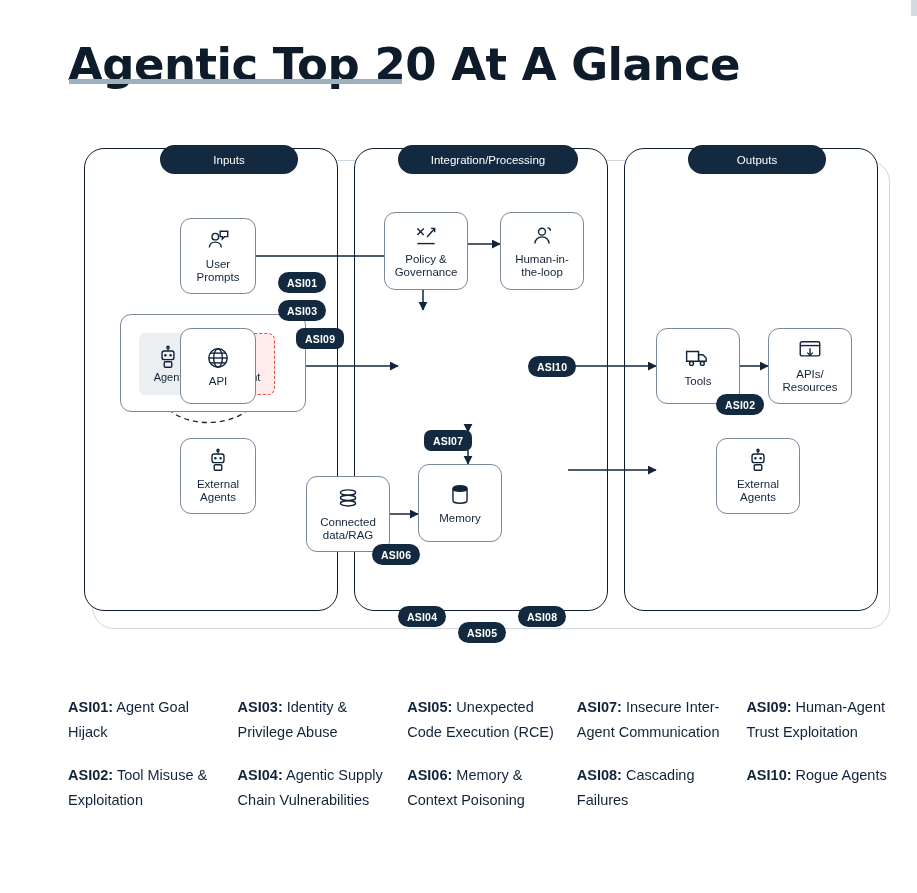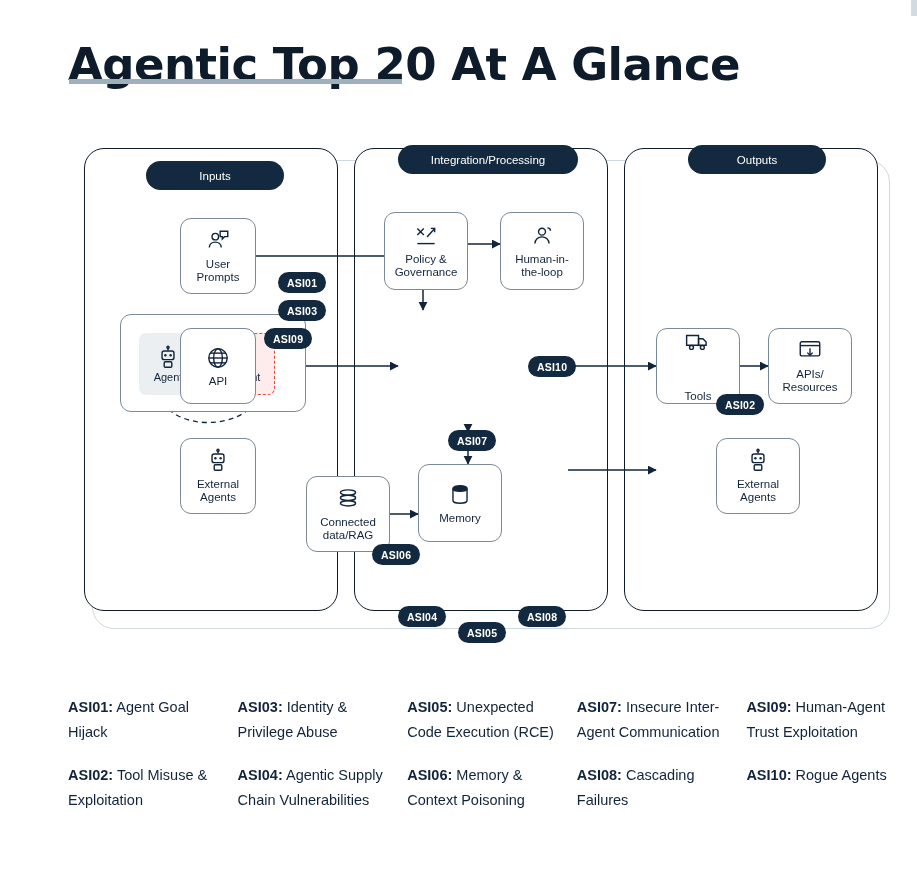--- a/index.html
+++ b/index.html
@@ -41,21 +41,21 @@
     border:1.6px solid #cfd8de; border-radius:22px; z-index:0;
   }
 
   .pill {
     position:absolute; z-index:5;
     background:#13293f; color:#ffffff; border-radius:16px;
     font-size:11.5px; font-weight:400;
     display:flex; align-items:center; justify-content:center;
     padding:0 14px; height:29px; white-space:nowrap;
   }
-  .pill-inputs  { left:78px;  top:13px; width:138px;margin-top:16px; }
+  .pill-inputs  { left:92px;  top:13px; width:138px; }
   .pill-integ   { left:330px; top:13px; width:180px; }
   .pill-outputs { left:620px; top:13px; width:138px; }
 
   
   .node {
     position:absolute; border:1.3px solid #7b8a96; border-radius:11px;
     background:#ffffff; display:flex; flex-direction:column;
     align-items:center; justify-content:center;
     font-size:11.5px; line-height:13px; text-align:center; color:#12243a;
     z-index:4;
@@ -251,21 +251,21 @@
     </div>
 
     <div class="node" style="left:350px; top:332px; width:84px; height:78px;">
       <svg class="glyph" viewBox="0 0 24 24" fill="none" stroke="#12243a" stroke-width="1.3">
         <ellipse cx="12" cy="6" rx="6.5" ry="2.6" fill="#12243a" stroke="#12243a"></ellipse>
         <path d="M5.5 6v11c0 1.4 2.9 2.6 6.5 2.6s6.5-1.2 6.5-2.6V6"></path>
       </svg>
       <span class="lbl">Memory</span>
     </div>
 
-    <div class="node" style="left:588px; top:196px; width:84px; height:76px;justify-content:space-between;">
+    <div class="node" style="left:588px; top:196px; width:84px; height:76px;">
       <svg class="glyph" viewBox="0 0 24 24" fill="none" stroke="#12243a" stroke-width="1.3">
         <path d="M1.5 6h11v9h-11z"></path>
         <path d="M12.5 9h4l3 3v3h-7z"></path>
         <circle cx="6" cy="17" r="1.8"></circle>
         <circle cx="16" cy="17" r="1.8"></circle>
       </svg>
       <span class="lbl">Tools</span>
     </div>
 
     <div class="node" style="left:700px; top:196px; width:84px; height:76px;">
@@ -287,23 +287,23 @@
         <circle cx="9.6" cy="9.5" r="1.1" fill="#12243a" stroke="none"></circle>
         <circle cx="14.4" cy="9.5" r="1.1" fill="#12243a" stroke="none"></circle>
         <rect x="8.5" y="15.5" width="7" height="5" rx="1"></rect>
       </svg>
       <span class="lbl">External</span>
       <span>Agents</span>
     </div>
 
     <div class="tag" style="left:210px; top:140px;">ASI01</div>
     <div class="tag" style="left:210px; top:168px;">ASI03</div>
-    <div class="tag" style="left:196px; top:196px;">ASI09</div>
+    <div class="tag" style="left:228px; top:196px;border-radius:8px;">ASI09</div>
     <div class="tag" style="left:460px; top:224px;">ASI10</div>
-    <div class="tag" style="left:380px; top:298px;">ASI07</div>
+    <div class="tag" style="left:356px; top:298px;border-radius:7px;">ASI07</div>
     <div class="tag" style="left:648px; top:262px;">ASI02</div>
     <div class="tag" style="left:304px; top:412px;">ASI06</div>
     <div class="tag" style="left:330px; top:474px;">ASI04</div>
     <div class="tag" style="left:390px; top:474px;margin-top:16px;">ASI05</div>
     <div class="tag" style="left:450px; top:474px;">ASI08</div>
 
   </div>
 
   <div class="legend">
     <div class="item"><span class="code">ASI01:</span><span> Agent Goal Hijack</span></div>

